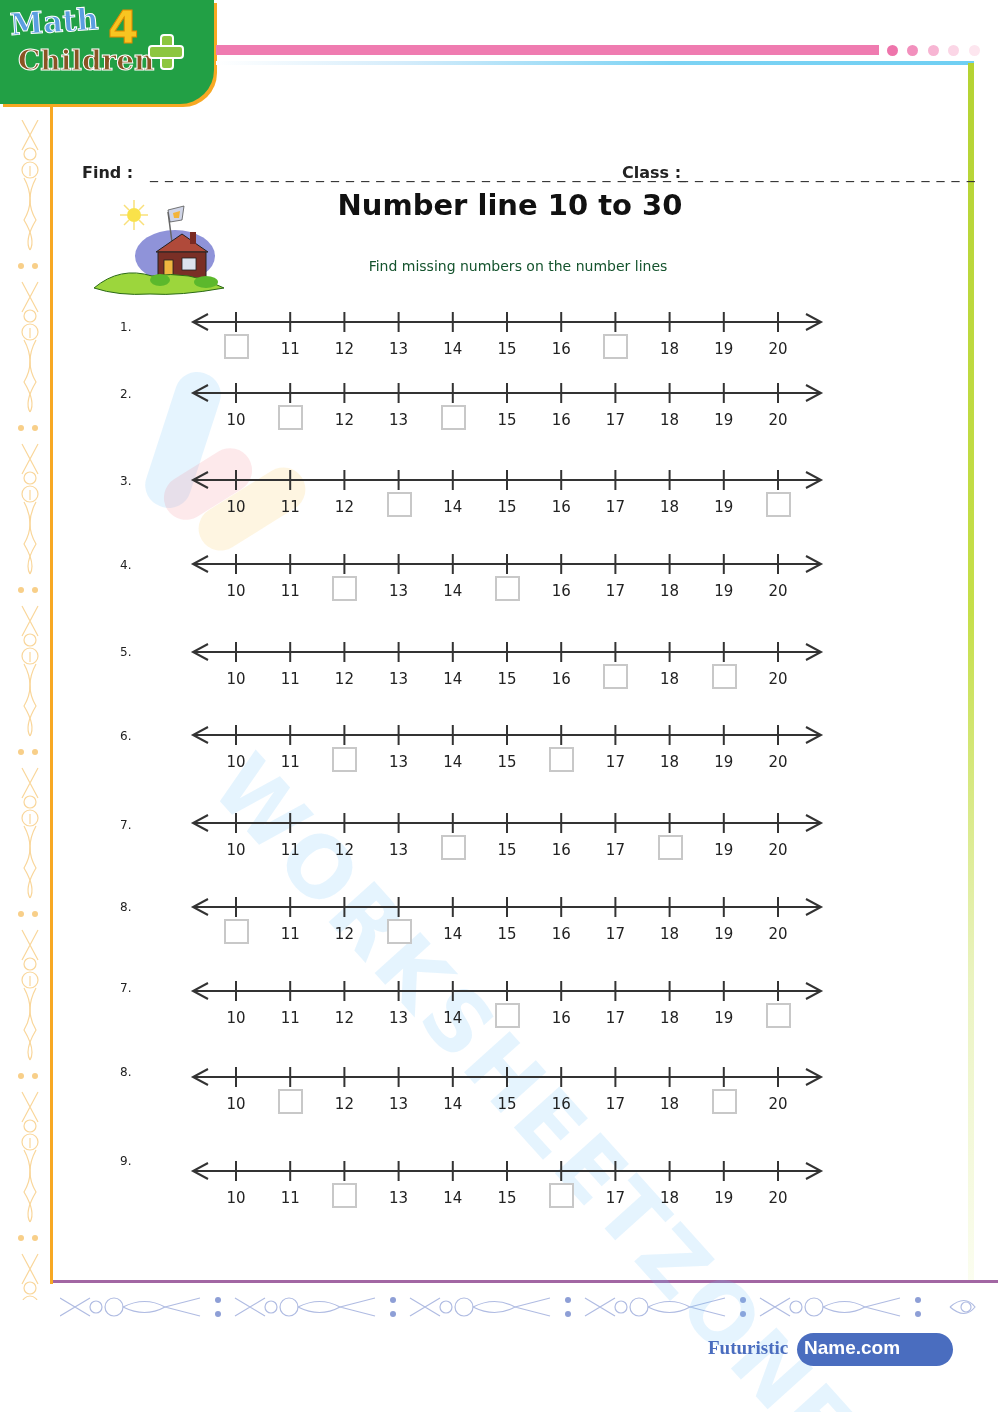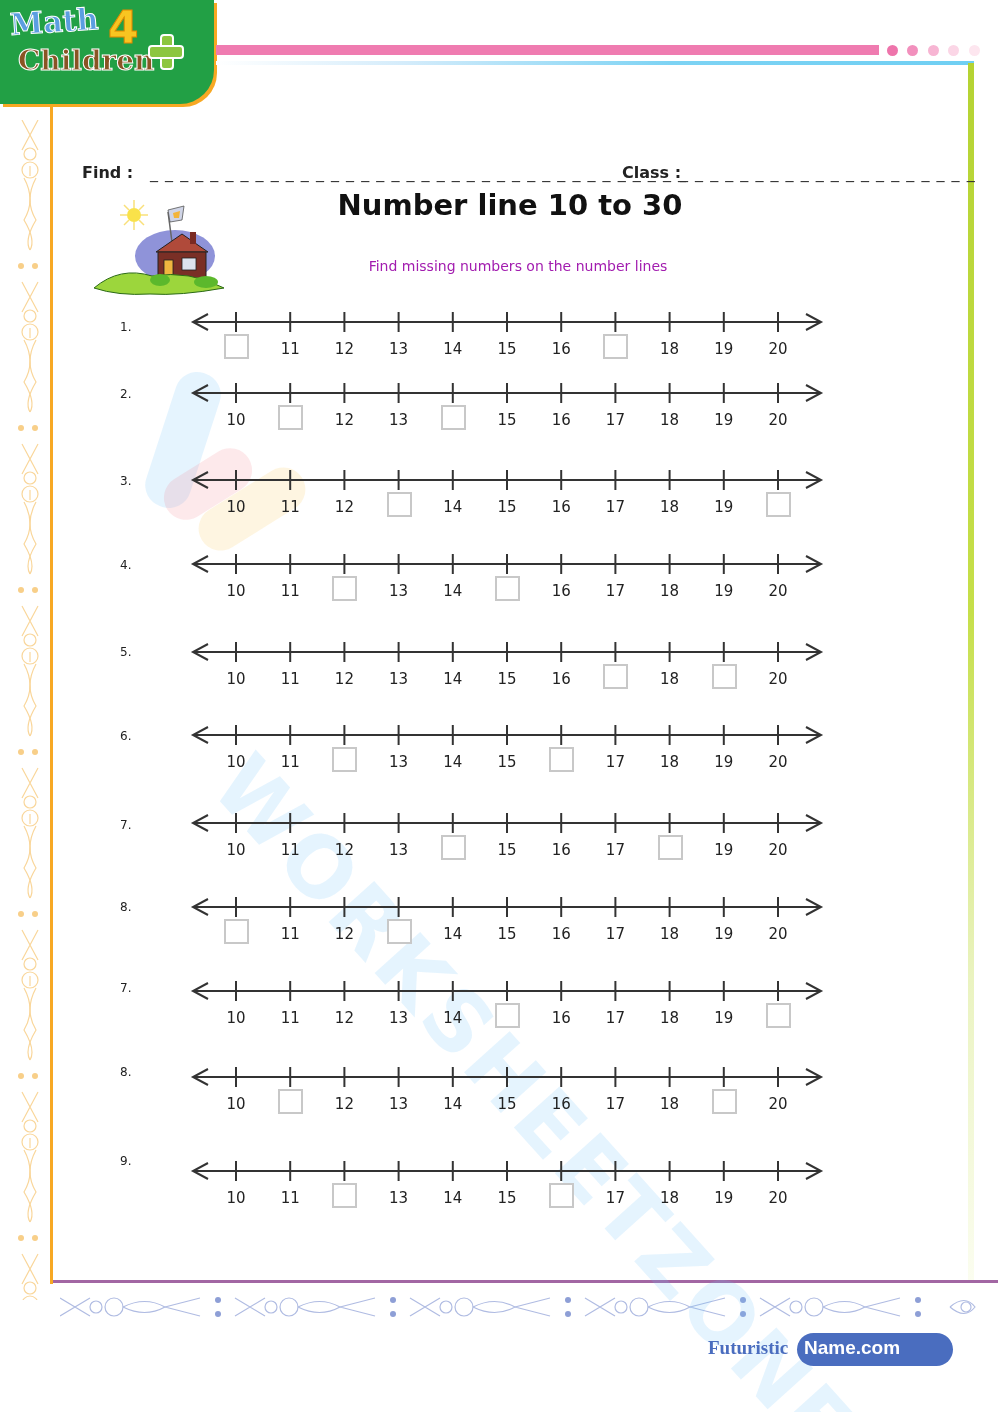--- a/index.html
+++ b/index.html
@@ -53,21 +53,21 @@
   
   .bottom-deco { left: 60px; top: 1290px; width: 930px; height: 34px; }
 
   
   .name-label { left: 82px; top: 163px; font-size: 16px; font-weight: bold; color: #222; }
   .name-dash { left: 150px; top: 163px; font-size: 16px; color: #333; letter-spacing: 1px; white-space: nowrap; }
   .class-label { left: 622px; top: 163px; font-size: 16px; font-weight: bold; color: #222; }
   .class-dash { left: 680px; top: 163px; font-size: 16px; color: #333; letter-spacing: 1px; white-space: nowrap; }
 
   .title { left: 300px; top: 188px; width: 420px; text-align: center; font-size: 29px; font-weight: bold; color: #111; }
-  .subtitle { left: 300px; top: 258px; width: 436px; text-align: center; font-size: 14px; color: #a21caf; }
+  .subtitle { left: 300px; top: 258px; width: 436px; text-align: center; font-size: 14px; color: #14532d; }
 
   .house-illustration { left: 90px; top: 196px; width: 140px; height: 102px; }
   .problem-label { left: 120px; font-size: 12px; color: #222; }
   .tick-label { font-size: 15px; color: #222; width: 30px; text-align: center; }
   .answer-box { width: 25px; height: 25px; border: 2px solid #c8c8c8; background: #ffffff; box-sizing: border-box; }
 
   
   .watermark {
     left: 230px; top: 720px; font-size: 84px; font-weight: bold; letter-spacing: 4px;
     color: rgba(110, 196, 250, 0.18); transform: rotate(48deg); transform-origin: left center; white-space: nowrap;

